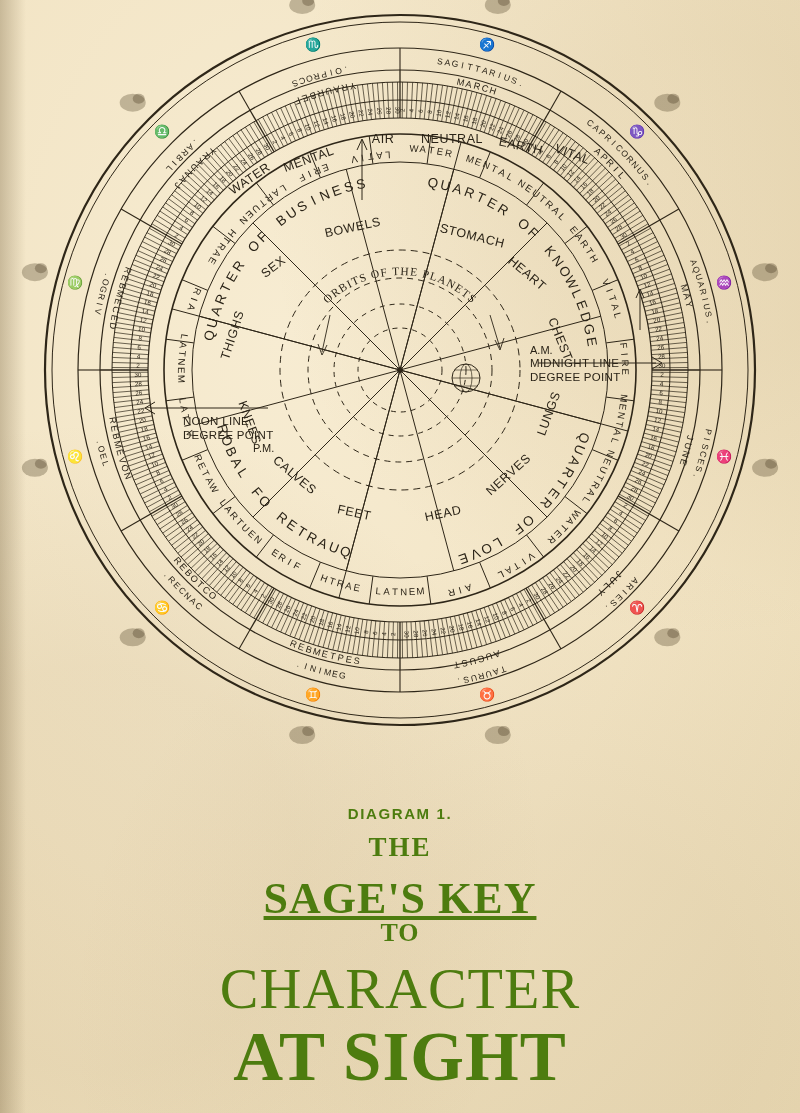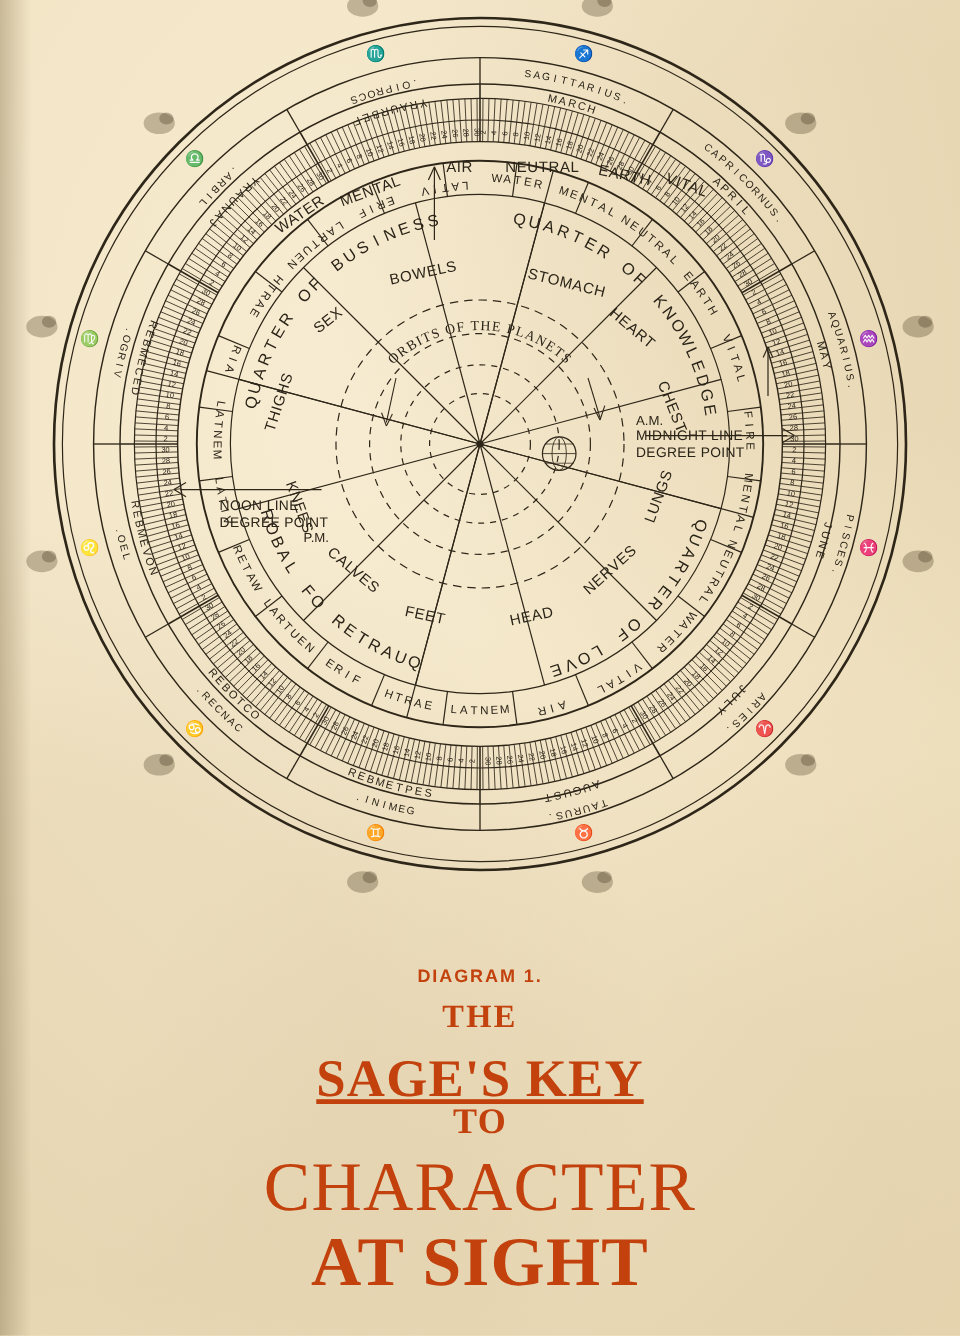--- a/index.html
+++ b/index.html
@@ -50,21 +50,21 @@
   svg.wheel {
     display: block;
     width: 800px;
     height: 790px;
   }
 
   .cap {
     position: absolute;
     width: 100%;
     text-align: center;
-    color: #c2410c;
+    color: #4d7c0f;
   }
   #diagram-label {
     top: 805px;
     font-family: "Liberation Sans", sans-serif;
     font-size: 15px;
     letter-spacing: 1.6px;
     font-weight: 600;
   }
   #title-1 {
     top: 832px;
@@ -74,33 +74,33 @@
   }
   #title-2 {
     top: 873px;
     font-size: 44px;
     letter-spacing: 1px;
     font-weight: 700;
     text-decoration: underline;
   }
   #title-3 {
     top: 918px;
-    font-size: 30px;
+    font-size: 26px;
     letter-spacing: 1px;
     font-weight: 700;
   }
   #title-4 {
     top: 955px;
     font-size: 58px;
     letter-spacing: 1px;
     font-weight: 400;
   }
   #title-5 {
     top: 1018px;
-    font-size: 58px;
+    font-size: 69px;
     letter-spacing: 1px;
     font-weight: 700;
   }
 </style>
 </head>
 <body>
 
 <div class="page"></div>
 <div class="edge-shadow"></div>
 

